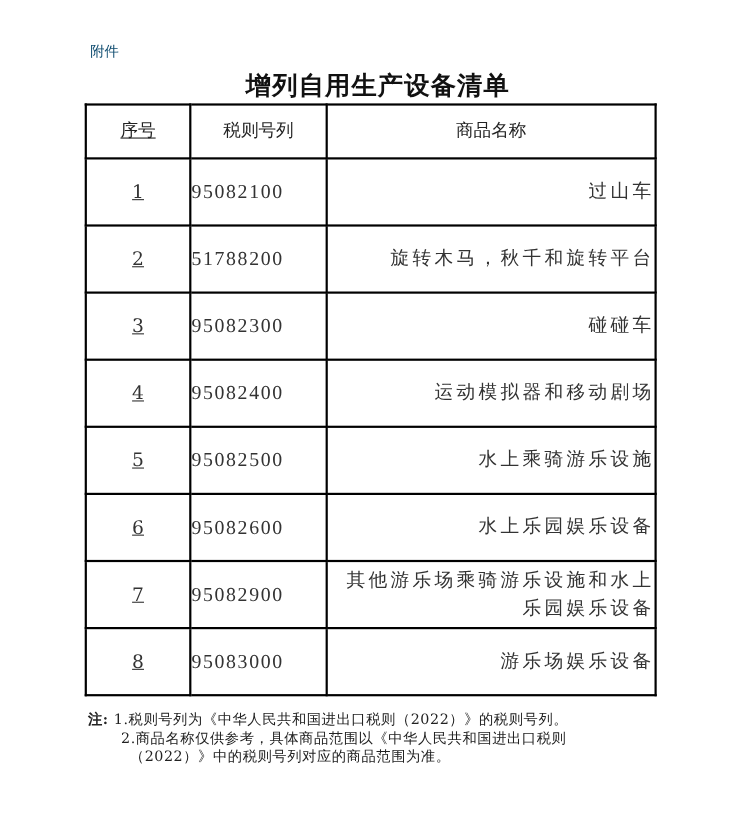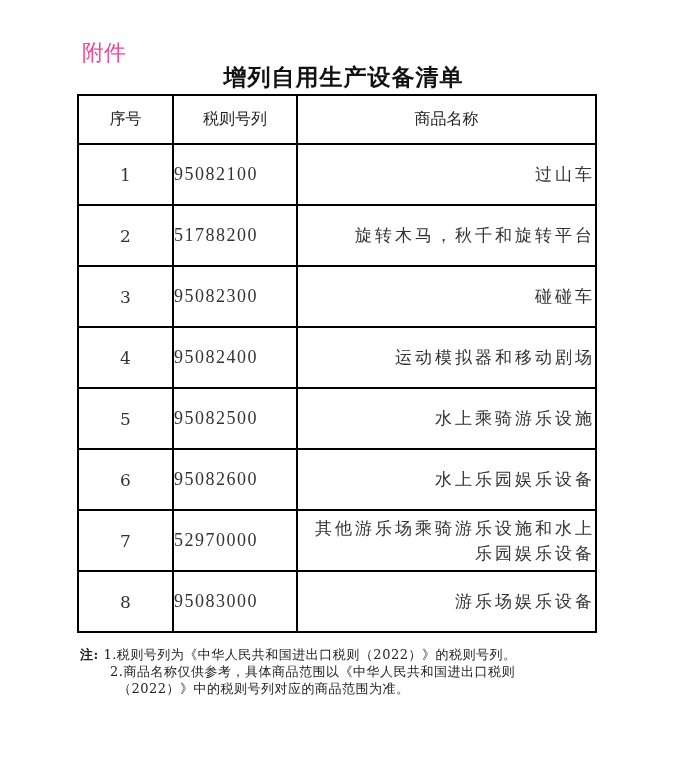--- a/index.html
+++ b/index.html
@@ -1,27 +1,27 @@
 <!DOCTYPE html>
 <html><head>
 <meta charset="utf-8">
 <style>
   html, body { margin: 0; padding: 0; background: #ffffff; }
   body { width: 687px; height: 759px; position: relative; overflow: hidden;
          font-family: "DejaVu Serif", "Liberation Serif", serif; color: #1a1a1a; }
-  .attach { position: absolute; left: 82px; top: 38px; font-size: 22px; color: #ec4899; }
+  .attach { position: absolute; left: 82px; top: 38px; font-size: 13px; color: #0c4a6e; }
   .title { position: absolute; left: 0; width: 687px; top: 62px; text-align: center;
            font-size: 23px; font-weight: bold; letter-spacing: 1px; color: #111; }
   table.list { position: absolute; left: 77px; top: 94px; width: 520px;
                border-collapse: collapse; }
   table.list th, table.list td { border: 2px solid #000; padding: 0; }
   table.list th { height: 47px; font-family: "DejaVu Sans", "Liberation Sans", sans-serif;
                   font-weight: normal; font-size: 16px; text-align: center; color: #222; }
   table.list td { height: 59px; font-size: 17px; color: #333; }
-  .c1 { width: 93px; text-align: center; }
+  .c1 { width: 93px; text-align: center; text-decoration: underline; }
   .c2 { width: 122px; letter-spacing: 1.5px; font-family: "Liberation Serif", serif; font-size: 18px !important; }
   .c3 { text-align: right; padding-left: 4px !important; letter-spacing: 3px; line-height: 25px; }
   .notes { position: absolute; left: 80px; top: 646px; width: 540px; font-size: 13px;
            line-height: 17px; color: #222; letter-spacing: 0.5px; }
   .notes .lbl { font-weight: bold; }
   .notes .line { white-space: nowrap; }
   .notes .l2 { padding-left: 30px; }
   .notes .l3 { padding-left: 38px; }
 </style>
 </head>
@@ -64,21 +64,21 @@
       <td class="c2">95082500</td>
       <td class="c3">水上乘骑游乐设施</td>
     </tr>
     <tr>
       <td class="c1">6</td>
       <td class="c2">95082600</td>
       <td class="c3">水上乐园娱乐设备</td>
     </tr>
     <tr>
       <td class="c1">7</td>
-      <td class="c2">52970000</td>
+      <td class="c2">95082900</td>
       <td class="c3">其他游乐场乘骑游乐设施和水上乐园娱乐设备</td>
     </tr>
     <tr>
       <td class="c1">8</td>
       <td class="c2">95083000</td>
       <td class="c3">游乐场娱乐设备</td>
     </tr>
   </tbody>
 </table>
 

